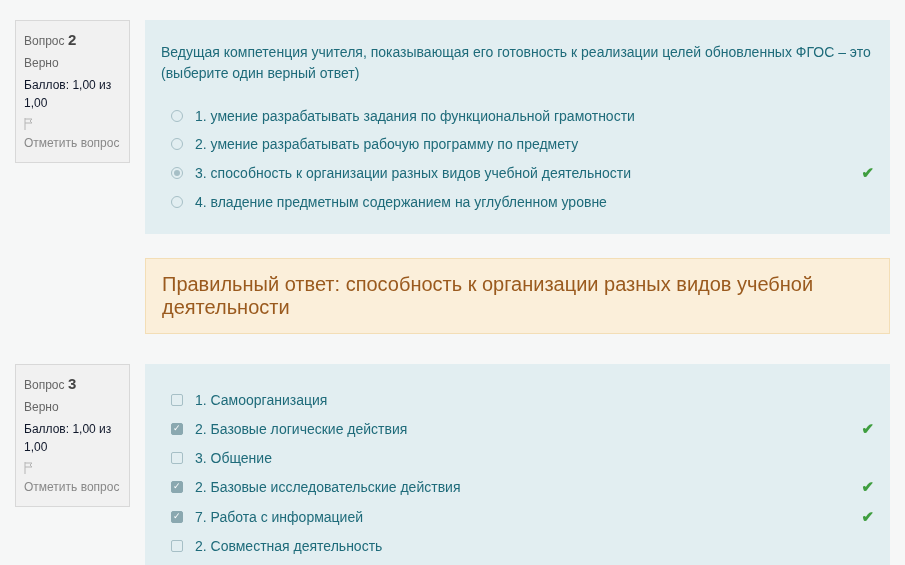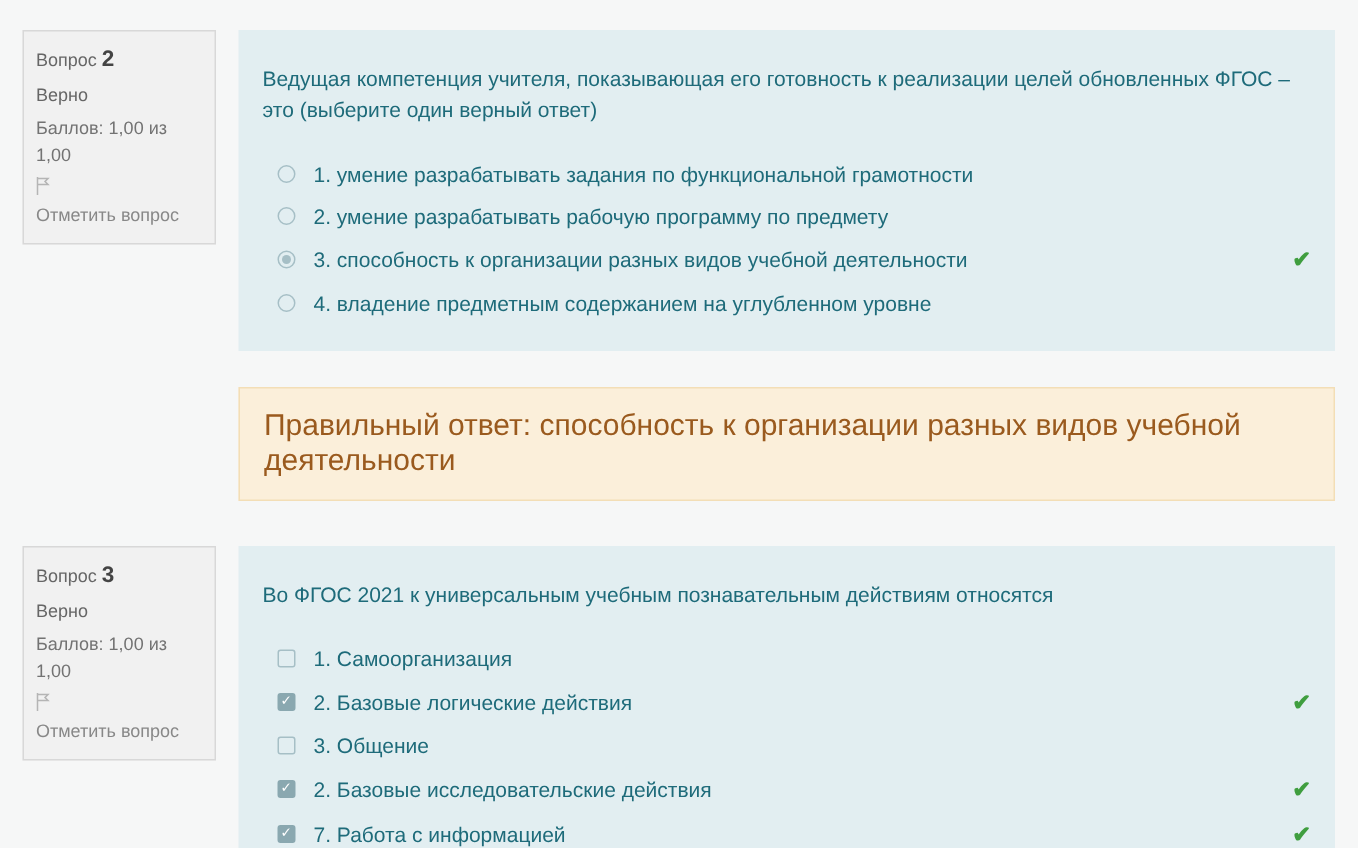--- a/index.html
+++ b/index.html
@@ -11,33 +11,33 @@
     font-size: 14px;
     color: #333;
     width: 905px;
   }
   .question-block {
     display: flex;
     gap: 15px;
     margin-bottom: 30px;
   }
   .info-box {
-    width: 129px;
+    width: 115px;
     background: #f1f1f1;
     border: 1px solid #d8d8d8;
     padding: 8px 8px 10px 8px;
     font-size: 12px;
     color: #555;
     line-height: 1.5;
     align-self: flex-start;
   }
   .info-box .q-label { color: #666; }
   .info-box .q-num { font-weight: bold; font-size: 15px; color: #444; }
   .info-box .status { margin-top: 2px; color: #666; }
-  .info-box .marks { margin-top: 4px; font-size: 12px; color: #737373; }
+  .info-box .marks { margin-top: 4px; font-size: 12px; color: #0f172a; }
   .info-box .flag-link {
     margin-top: 6px;
     color: #888;
     cursor: pointer;
     display: flex;
     align-items: flex-start;
     gap: 4px;
     font-size: 12px;
     flex-direction: column;
   }
@@ -169,21 +169,20 @@
       <span class="flag-icon">
         <svg width="10" height="12" viewBox="0 0 10 12">
             <path d="M1 0v12M1 1h7l-2 2 2 2H1" fill="none" stroke="#b5b5b5" stroke-width="1"></path>
           </svg>
       </span>
       <span>Отметить вопрос</span>
     </div>
   </div>
   <div class="content-col">
     <div class="q-panel">
-      <div class="q-text">Во ФГОС 2021 к универсальным учебным познавательным действиям относятся</div>
       <div class="opt-row">
         <span class="checkbox"></span>
         <span class="opt-label">1. Самоорганизация</span>
       </div>
       <div class="opt-row">
         <span class="checkbox selected"></span>
         <span class="opt-label">2. Базовые логические действия</span>
         <span class="tick">✔</span>
       </div>
       <div class="opt-row">

